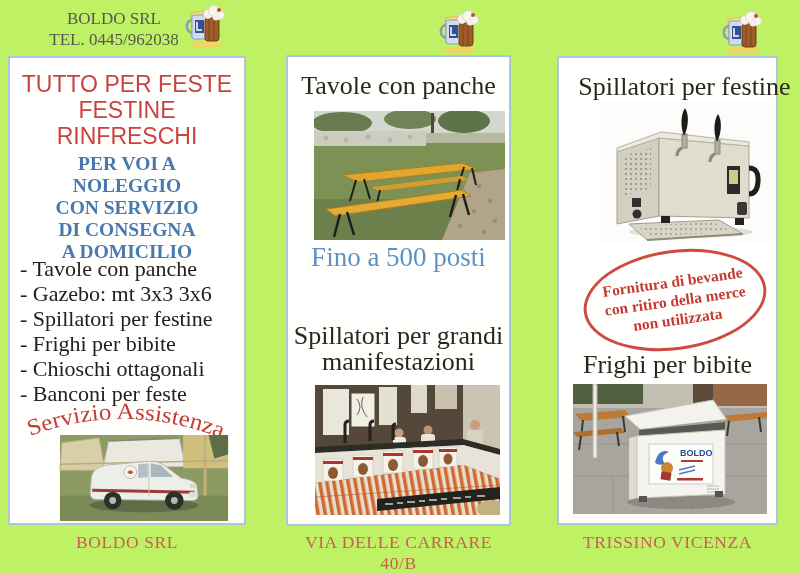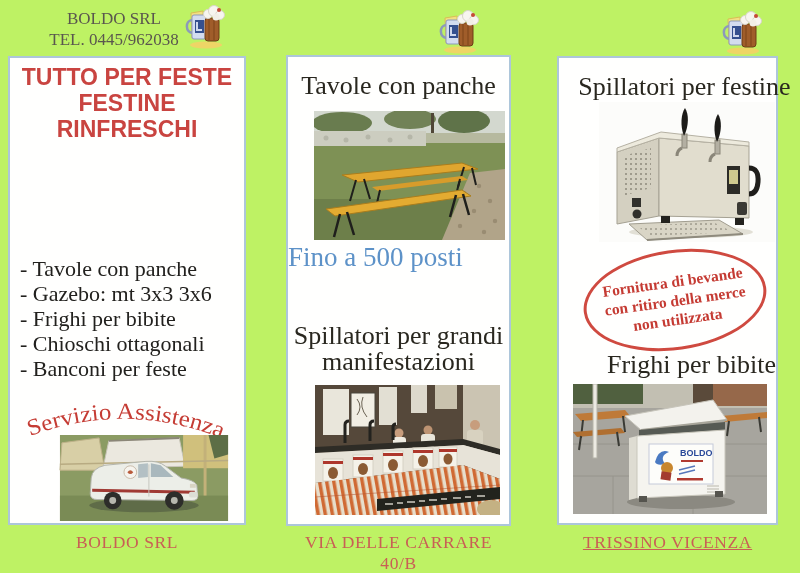--- a/index.html
+++ b/index.html
@@ -14,53 +14,53 @@
   .mug{position:absolute;width:44px;height:46px;}
   .mug1{left:183px;top:3px;}
   .mug2{left:437px;top:8px;}
   .mug3{left:720px;top:9px;}
   
   .panel{position:absolute;border:2px solid #adc6da;background:#fffffe;box-sizing:border-box;}
   .panel-left{left:8px;top:56px;width:238px;height:469px;}
   .panel-mid{left:286px;top:55px;width:225px;height:471px;}
   .panel-right{left:557px;top:56px;width:221px;height:469px;}
   
-  .headline{padding-top:6px;text-align:center;color:#c94440;
-    font-family:"Liberation Sans", sans-serif;font-weight:bold;font-size:23px;line-height:26px;}
+  .headline{padding-top:13px;text-align:center;color:#c94440;
+    font-family:"Liberation Sans", sans-serif;font-weight:normal;font-size:23px;line-height:26px;}
   .subhead{margin-top:4px;text-align:center;color:#4a79ae;font-weight:bold;
     font-size:19.5px;line-height:22px;}
   .rental-list{position:absolute;left:10px;top:198px;width:220px;
     font-size:22px;line-height:25px;color:#22211e;}
   .arc{position:absolute;left:12px;top:340px;width:212px;height:48px;}
   .photo{position:absolute;display:block;}
   .van-photo{left:48px;top:377px;width:172px;height:86px;}
   
   .m-title{position:absolute;left:0;width:100%;text-align:center;
     color:#29271f;font-size:26px;line-height:26px;}
   .t-top{top:16px;}
   .t-mid-bottom{top:266px;}
   .tables-photo{left:26px;top:54px;width:191px;height:129px;}
-  .caption-blue{position:absolute;left:0;top:185px;width:100%;text-align:left;
+  .caption-blue{position:absolute;left:0;top:185px;width:100%;text-align:center;
     color:#5d92c8;font-size:27px;}
   .bar-photo{left:27px;top:328px;width:185px;height:130px;}
   
   .r-t-top{top:16px;margin-left:17px;}
   .dispenser-photo{left:40px;top:44px;width:176px;height:140px;}
   .oval-stamp{position:absolute;left:24px;top:192px;width:178px;height:94px;
     border:3px solid #cf4a40;border-radius:50%;transform:rotate(-8deg);
     display:flex;flex-direction:column;justify-content:center;align-items:center;
     color:#c53b33;font-weight:bold;font-size:15.5px;line-height:19px;text-align:center;}
-  .r-t-bottom{top:294px;padding-left:24px;}
+  .r-t-bottom{top:294px;}
   .freezer-photo{left:14px;top:326px;width:194px;height:130px;}
   
   .footer-label{position:absolute;top:532px;text-align:center;color:#c95f55;
     font-size:17.5px;letter-spacing:0.6px;}
   .f-left{left:8px;width:238px;}
   .f-mid{left:286px;width:225px;}
-  .f-right{left:557px;width:221px;text-decoration:underline;}
+  .f-right{left:557px;width:221px;}
 </style>
 </head>
 <body>
 
 <svg width="0" height="0" style="position:absolute">
   <defs>
     <g id="mugIcon">
       <ellipse cx="23" cy="42" rx="16" ry="3.5" fill="#eed566"></ellipse>
       <path d="M8 10 L20 8 L21 34 L9 35 Z" fill="#f2df84" stroke="#d9be55" stroke-width="1"></path>
       <path d="M9 17 C2 18 2 29 10 30" fill="none" stroke="#8d9aba" stroke-width="2.5"></path>
@@ -93,23 +93,31 @@
   <svg class="mug mug3" viewBox="0 0 44 46">
       <use href="#mugIcon"></use>
     </svg>
 
   <div class="panel panel-left">
     <div class="headline">
       <div>TUTTO PER FESTE</div>
       <div>FESTINE</div>
       <div>RINFRESCHI</div>
     </div>
+    <div class="subhead">
+      <div>PER VOI A</div>
+      <div>NOLEGGIO</div>
+      <div>CON SERVIZIO</div>
+      <div>DI CONSEGNA</div>
+      <div>A DOMICILIO</div>
+    </div>
     <div class="rental-list">
       <div>- Tavole con panche</div>
       <div>- Gazebo: mt 3x3 3x6</div>
+      <div>- Spillatori per festine</div>
       <div>- Frighi per bibite</div>
       <div>- Chioschi ottagonali</div>
       <div>- Banconi per feste</div>
     </div>
     <svg class="arc" viewBox="0 0 212 48">
       <defs>
           <path id="arcP" d="M8 38 Q106 2 204 42" fill="none"></path>
         </defs>
       <text font-size="23" fill="#c53c34" font-family="Liberation Serif, serif">
         <textPath href="#arcP" textLength="196" lengthAdjust="spacingAndGlyphs">Servizio Assistenza</textPath>

